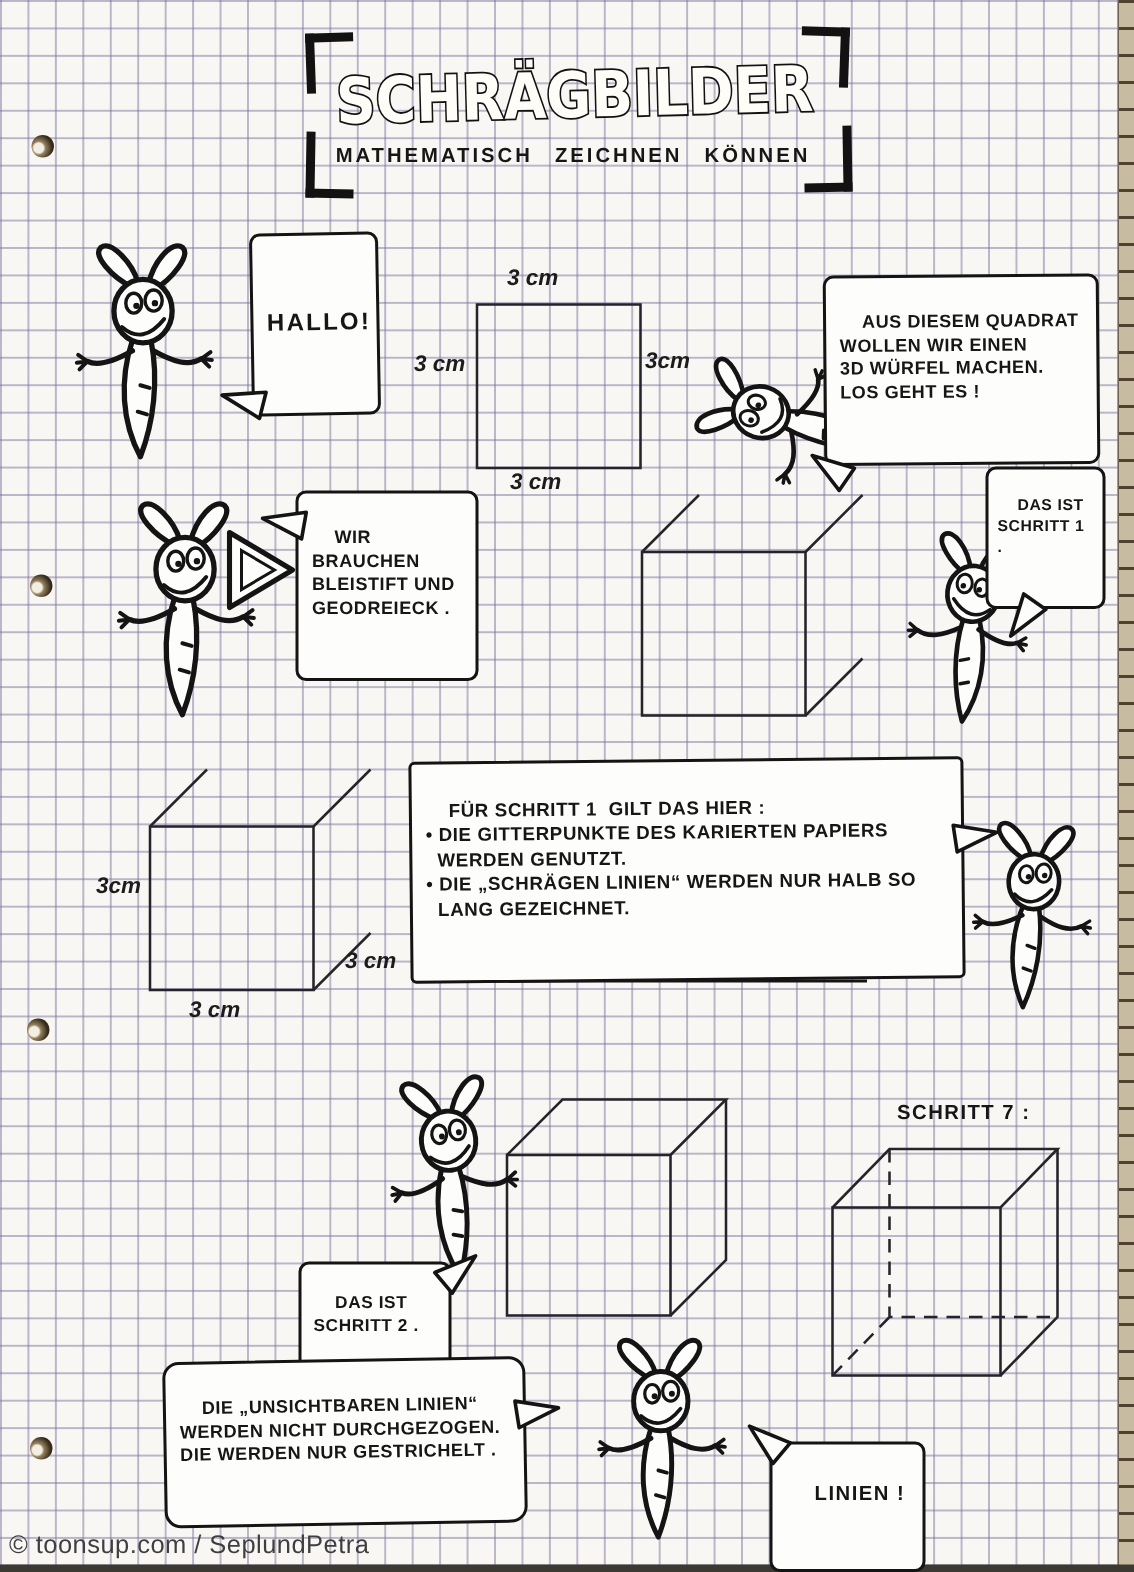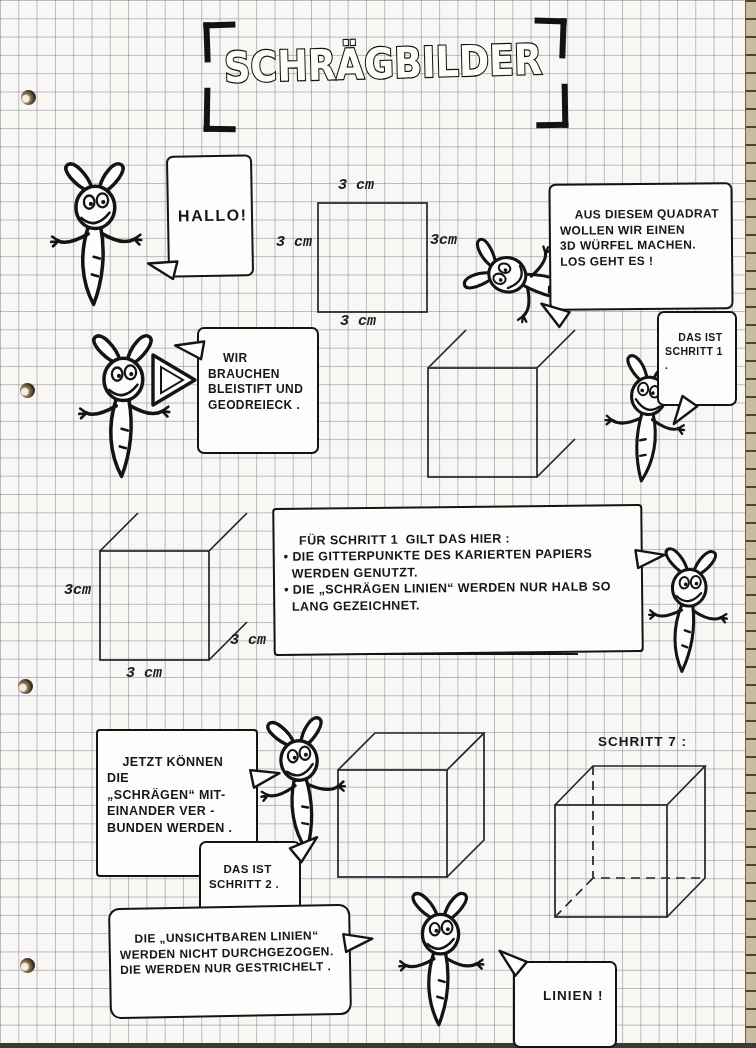--- a/index.html
+++ b/index.html
@@ -43,21 +43,21 @@
     border-radius:7px; padding:6px 9px; z-index:30;
     font-weight:bold; font-size:11.5px; line-height:1.32; letter-spacing:.4px;
     white-space:pre-wrap;
   }
   .tail{position:absolute; width:28px; height:20px; overflow:visible; z-index:31;}
   .tail polygon{fill:#fdfdfb; stroke:#141414; stroke-width:2.4; stroke-linejoin:round;}
   
   #figures{position:absolute; left:0; top:0; z-index:5;}
   #figures path, #figures rect, #figures line{stroke:#26242a; stroke-width:1.7; fill:none;}
   .dim-label{
-    position:absolute; font-family:Liberation Mono, monospace; font-style:italic;
+    position:absolute; font-family:Liberation Sans, sans-serif; font-style:italic;
     font-size:15px; font-weight:bold; color:#1c1c1c; z-index:6;
   }
   .caps-label{position:absolute; font-weight:bold; font-size:13.5px; letter-spacing:1px; z-index:6;}
   .rule-text{
     position:absolute; left:316px; top:636px; font-weight:bold; font-size:13px;
     letter-spacing:.6px; border-bottom:2.2px solid #141414; padding-bottom:2px; z-index:6;
   }
   .arrow-glyph{
     position:absolute; left:277px; top:629px; font-size:22px; font-weight:bold;
     transform:scaleX(1.35); z-index:6;
@@ -84,20 +84,21 @@
   <div class="hole" style="left:20px; top:958px;"></div>
 
   <div class="bracket br-tl" style="left:204px; top:22px; width:26px; height:34px; transform:rotate(-2deg);"></div>
   <div class="bracket br-tr" style="left:534px; top:18px; width:26px; height:34px; transform:rotate(2deg);"></div>
   <div class="bracket br-bl" style="left:204px; top:88px; width:26px; height:38px; transform:rotate(1deg);"></div>
   <div class="bracket br-br" style="left:536px; top:84px; width:26px; height:38px; transform:rotate(-1deg);"></div>
 
   <svg style="position:absolute; left:216px; top:28px; z-index:6;" width="334" height="66">
     <text x="167" y="50" text-anchor="middle" textLength="318" lengthAdjust="spacingAndGlyphs" font-family="DejaVu Sans, sans-serif" font-size="42" font-weight="bold" fill="#fffdf8" stroke="#121212" stroke-width="2.4" paint-order="stroke" transform="rotate(-1.5 167 30)">SCHRÄGBILDER</text>
   </svg>
+  <div class="subtitle">MATHEMATISCH ZEICHNEN KÖNNEN</div>
 
   <svg id="figures" width="756" height="1048">
 
     <g>
       <rect x="318" y="203" width="109" height="109"></rect>
     </g>
 
     <g>
       <rect x="428" y="368" width="109" height="109"></rect>
       <line x1="428" y1="368" x2="466" y2="330"></line>
@@ -227,29 +228,20 @@
     <span>FÜR SCHRITT 1  GILT DAS HIER :
 • DIE GITTERPUNKTE DES KARIERTEN PAPIERS
   WERDEN GENUTZT.
 • DIE „SCHRÄGEN LINIEN“ WERDEN NUR HALB SO
   LANG GEZEICHNET.</span>
     <svg class="tail" style="right:-24px; top:42px; transform:rotate(-8deg);">
         <polygon points="0,0 28,9 0,18"></polygon>
       </svg>
   </div>
 
-  <div class="bubble" style="left:96px; top:729px; width:140px; font-size:12.5px; border-radius:4px;">
-    <span>JETZT KÖNNEN DIE
-„SCHRÄGEN“ MIT-
-EINANDER VER -
-BUNDEN WERDEN .</span>
-    <svg class="tail" style="right:-24px; top:36px; transform:rotate(-12deg);">
-        <polygon points="0,0 28,9 0,18"></polygon>
-      </svg>
-  </div>
 
   <div class="bubble" style="left:199px; top:841px; width:82px; font-size:11.5px; padding:4px 8px;">
     <span>DAS IST
 SCHRITT 2 .</span>
     <svg class="tail" style="right:-22px; top:-6px; transform:rotate(-40deg);">
         <polygon points="0,0 28,9 0,18"></polygon>
       </svg>
   </div>
 
   <div class="bubble" style="left:109px; top:906px; width:220px; font-size:12px; transform:rotate(-1deg); border-radius:11px;">
@@ -261,14 +253,15 @@
       </svg>
   </div>
 
   <div class="bubble" style="left:513px; top:961px; width:82px; font-size:13.5px; letter-spacing:1px;">
     <span>LINIEN !</span>
     <svg class="tail" style="left:-18px; top:-14px; transform:rotate(-140deg);">
         <polygon points="0,0 28,9 0,18"></polygon>
       </svg>
   </div>
 
+  <div class="watermark">© toonsup.com / SeplundPetra</div>
 
 </div>
 
 </body></html>

